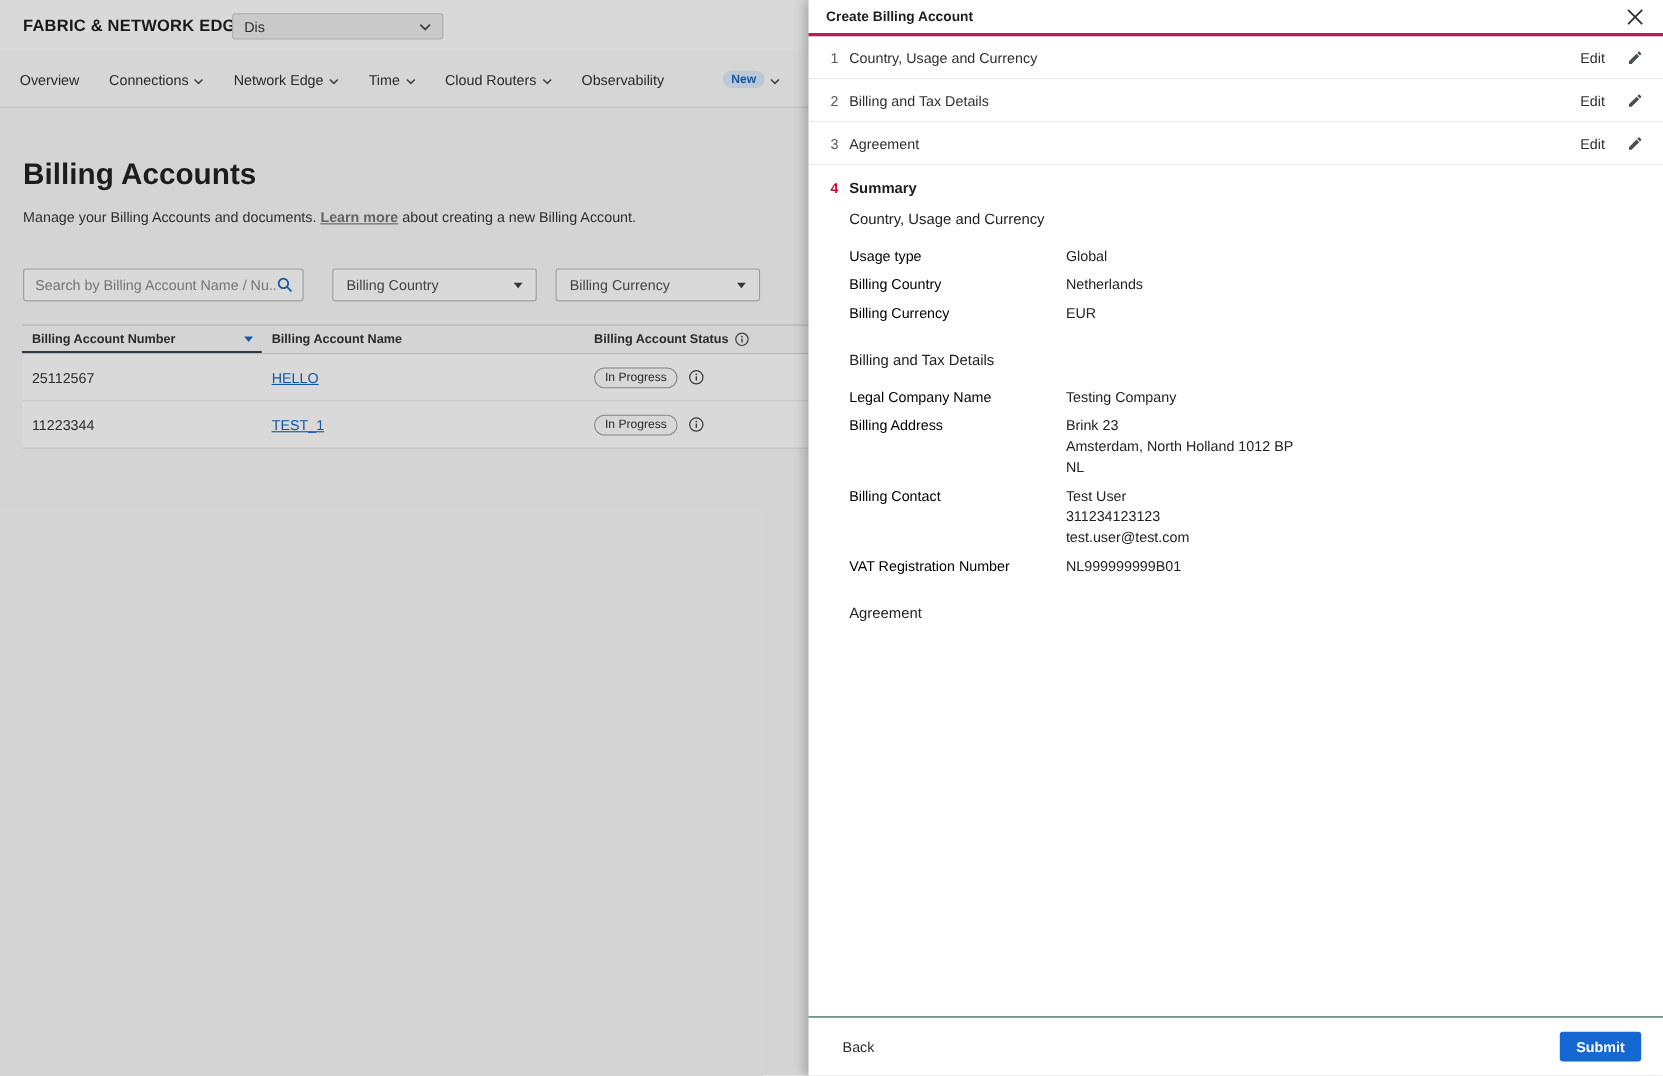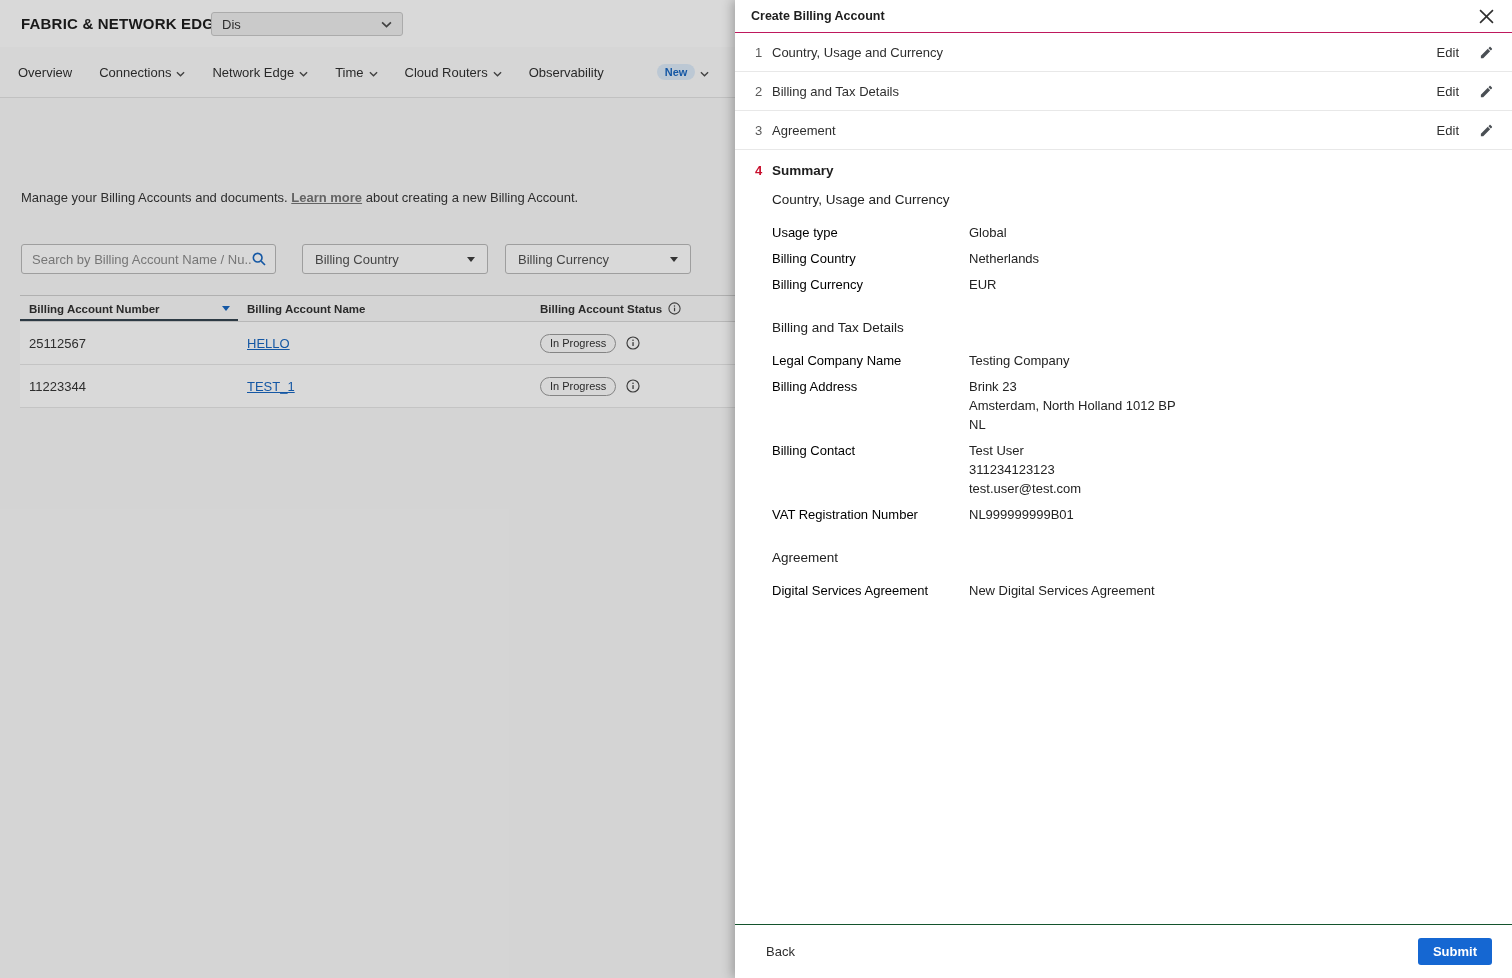--- a/index.html
+++ b/index.html
@@ -96,21 +96,21 @@
   
   .dim { position: absolute; inset: 0; background: rgba(18,18,18,0.16); z-index: 40; }
 
   
   .panel {
     position: absolute; top: 0; left: 735px; width: 777px; height: 978px;
     background: #fff; z-index: 60; box-shadow: -3px 0 10px rgba(0,0,0,0.25);
     display: flex; flex-direction: column;
   }
   .panel-header {
-    flex: 0 0 auto; height: 33px; border-bottom: 1px solid #be185d;
+    flex: 0 0 auto; height: 33px; border-bottom: 3px solid #be185d;
     display: flex; align-items: center; padding: 13px 16px;
   }
   .panel-title { font-size: 12.5px; font-weight: 700; color: #1e1e1e; }
   .close-btn { margin-left: auto; display: flex; align-items: center; cursor: pointer; padding: 2px; }
 
   .step-row {
     flex: 0 0 auto; height: 39px; border-bottom: 1px solid #E8E8E8;
     display: flex; align-items: center; padding: 0 18px 0 20px;
   }
   .step-num { flex: 0 0 17px; font-size: 13px; color: #5a5a5a; }
@@ -200,20 +200,21 @@
       <span>Precision Time</span>
       <span><svg width="9" height="6" viewBox="0 0 10 6" fill="none" stroke="#4a4a4a" stroke-width="1.5">
             <polyline points="1,1 5,5 9,1"></polyline>
           </svg></span>
     </div>
     <div class="nav-item">
       <span>Service To</span>
     </div>
   </div>
 
+  <h1 class="page-title">Billing Accounts</h1>
 
   <div class="page-desc">
     <span>Manage your Billing Accounts and documents. </span><span class="learn-link">Learn more</span><span> about creating a new Billing Account.</span>
   </div>
 
   <div class="search-box">
     <input type="text" placeholder="Search by Billing Account Name / Nu..." style="">
     <span style="display:flex;">
       <svg width="16" height="16" viewBox="0 0 24 24" fill="none" stroke="#1565C0" stroke-width="2.4">
           <circle cx="10" cy="10" r="6.5"></circle>
@@ -399,26 +400,20 @@
         <div class="sum-field">
           <div class="sum-label">VAT Registration Number</div>
           <div class="sum-value">
               <div>NL999999999B01</div>
             </div>
         </div>
       </div>
 
       <div class="sum-section">
         <div class="sum-heading">Agreement</div>
-        <div class="sum-field">
-          <div class="sum-label">Digital Services Agreement</div>
-          <div class="sum-value">
-              <div>New Digital Services Agreement</div>
-            </div>
-        </div>
       </div>
 
     </div>
   </div>
 
   <div class="panel-footer">
     <button class="back-btn">Back</button>
     <button class="submit-btn">Submit</button>
   </div>
 

